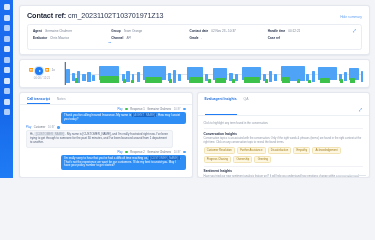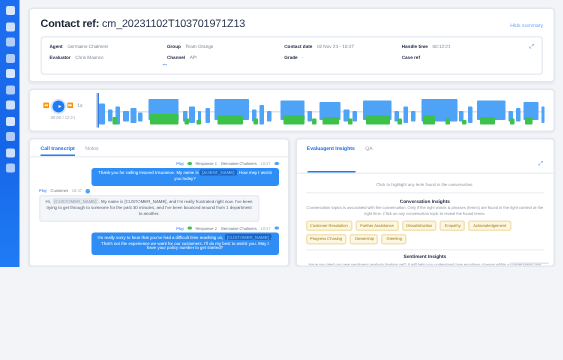--- a/index.html
+++ b/index.html
@@ -2,21 +2,21 @@
 <html><head>
 <meta charset="utf-8">
 <style>
   * { box-sizing: border-box; margin: 0; padding: 0; }
   html, body {
     width: 375px; height: 178px;
     overflow: hidden;
     background: #f2f4f8;
     font-family: "Liberation Sans", sans-serif;
   }
-  #app { position: relative; width: 375px; height: 178px; display: flex; text-align: center; }
+  #app { position: relative; width: 375px; height: 178px; display: flex; }
 
   
   .sidebar {
     width: 13px; height: 178px;
     background: linear-gradient(180deg,#1d6ff2 0%, #1565e8 55%, #1f7cf5 100%);
     display: flex; flex-direction: column; align-items: center;
     padding-top: 4px; gap: 4.5px; flex: 0 0 13px;
   }
   .side-ico {
     width: 6px; height: 6px;

